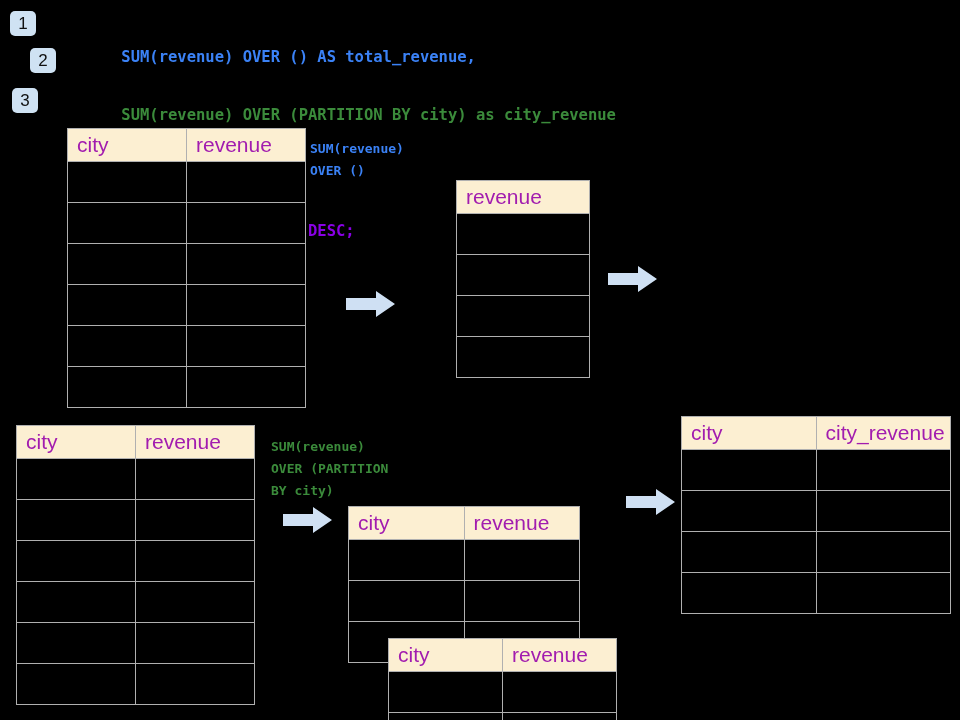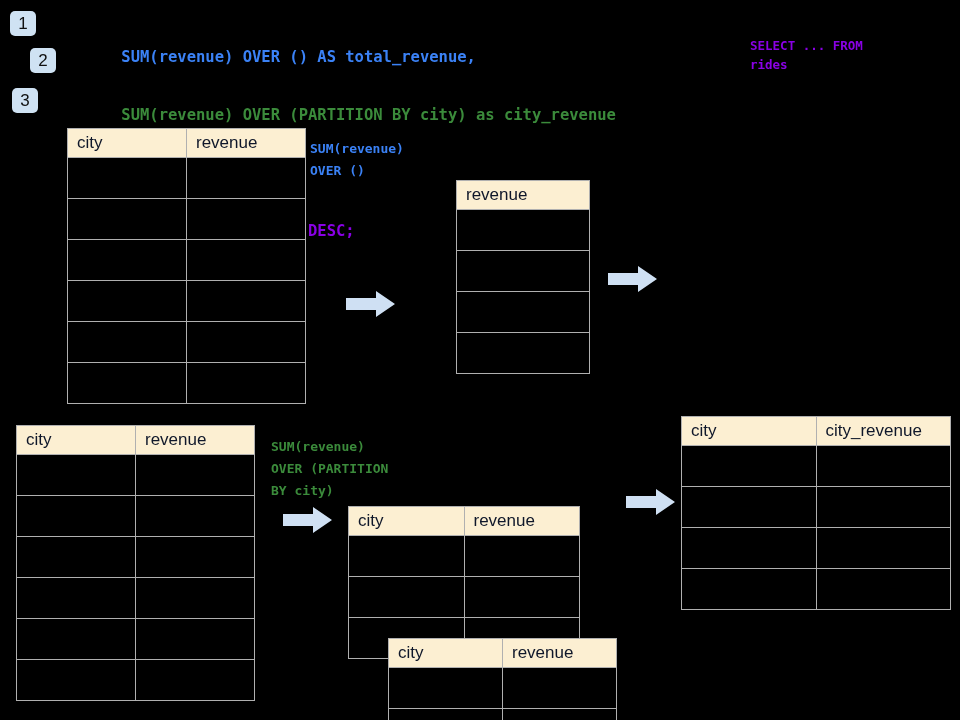--- a/index.html
+++ b/index.html
@@ -77,24 +77,24 @@
     background: #000000;
     table-layout: fixed;
   }
   .tbl th, .tbl td {
     border: 1px solid #b0b0b0;
     padding: 0;
     margin: 0;
   }
   .tbl th {
     background: #fcefd2;
-    color: #0f172a;
+    color: #a21caf;
     font-family: "Liberation Sans", sans-serif;
     font-weight: normal;
-    font-size: 17px;
+    font-size: 21px;
     text-align: left;
     padding: 4px 0 4px 9px;
     height: 29px;
     box-sizing: border-box;
   }
   .tbl td {
     background: #000000;
     height: 40px;
   }
 
@@ -113,22 +113,20 @@
   <div class="badge" style="left:30px; top:48px;">2</div>
   <div class="badge" style="left:12px; top:88px;">3</div>
 
   <div class="sql" style="left:84px; top:12px;">
     <span class="sql-line c-red">    SUM(revenue) OVER () AS total_revenue,</span>
     <span class="sql-line c-green">    SUM(revenue) OVER (PARTITION BY city) as city_revenue</span>
     <span class="sql-line c-purple">  FROM rides</span>
     <span class="sql-line c-purple">  ORDER by city_revenue DESC;</span>
   </div>
 
-  <div class="anno-small" style="left:750px; top:36px;">SELECT ... FROM
-rides</div>
 
   <div class="anno c-red" style="left:310px; top:138px;">SUM(revenue)
 OVER ()</div>
 
   <div class="anno c-green" style="left:271px; top:436px;">SUM(revenue)
 OVER (PARTITION
 BY city)</div>
 
   <table class="tbl" style="left:67px; top:128px; width:239px;">
     <thead>

